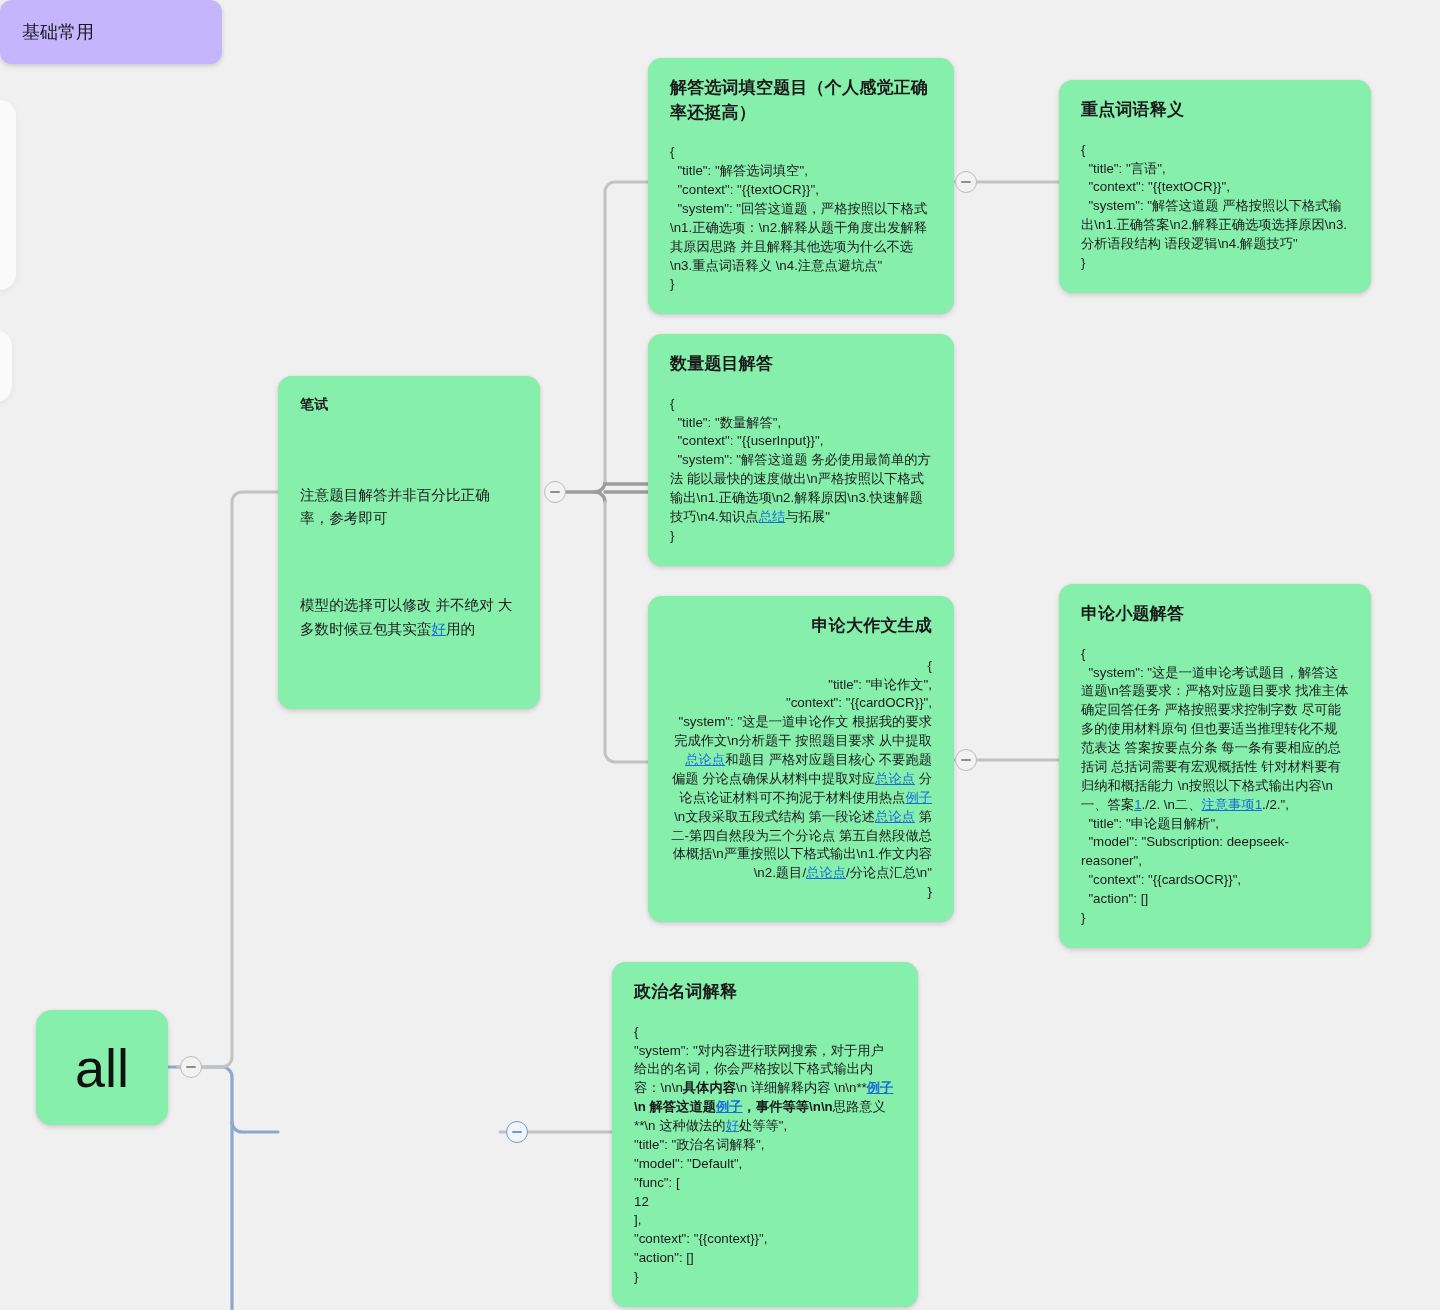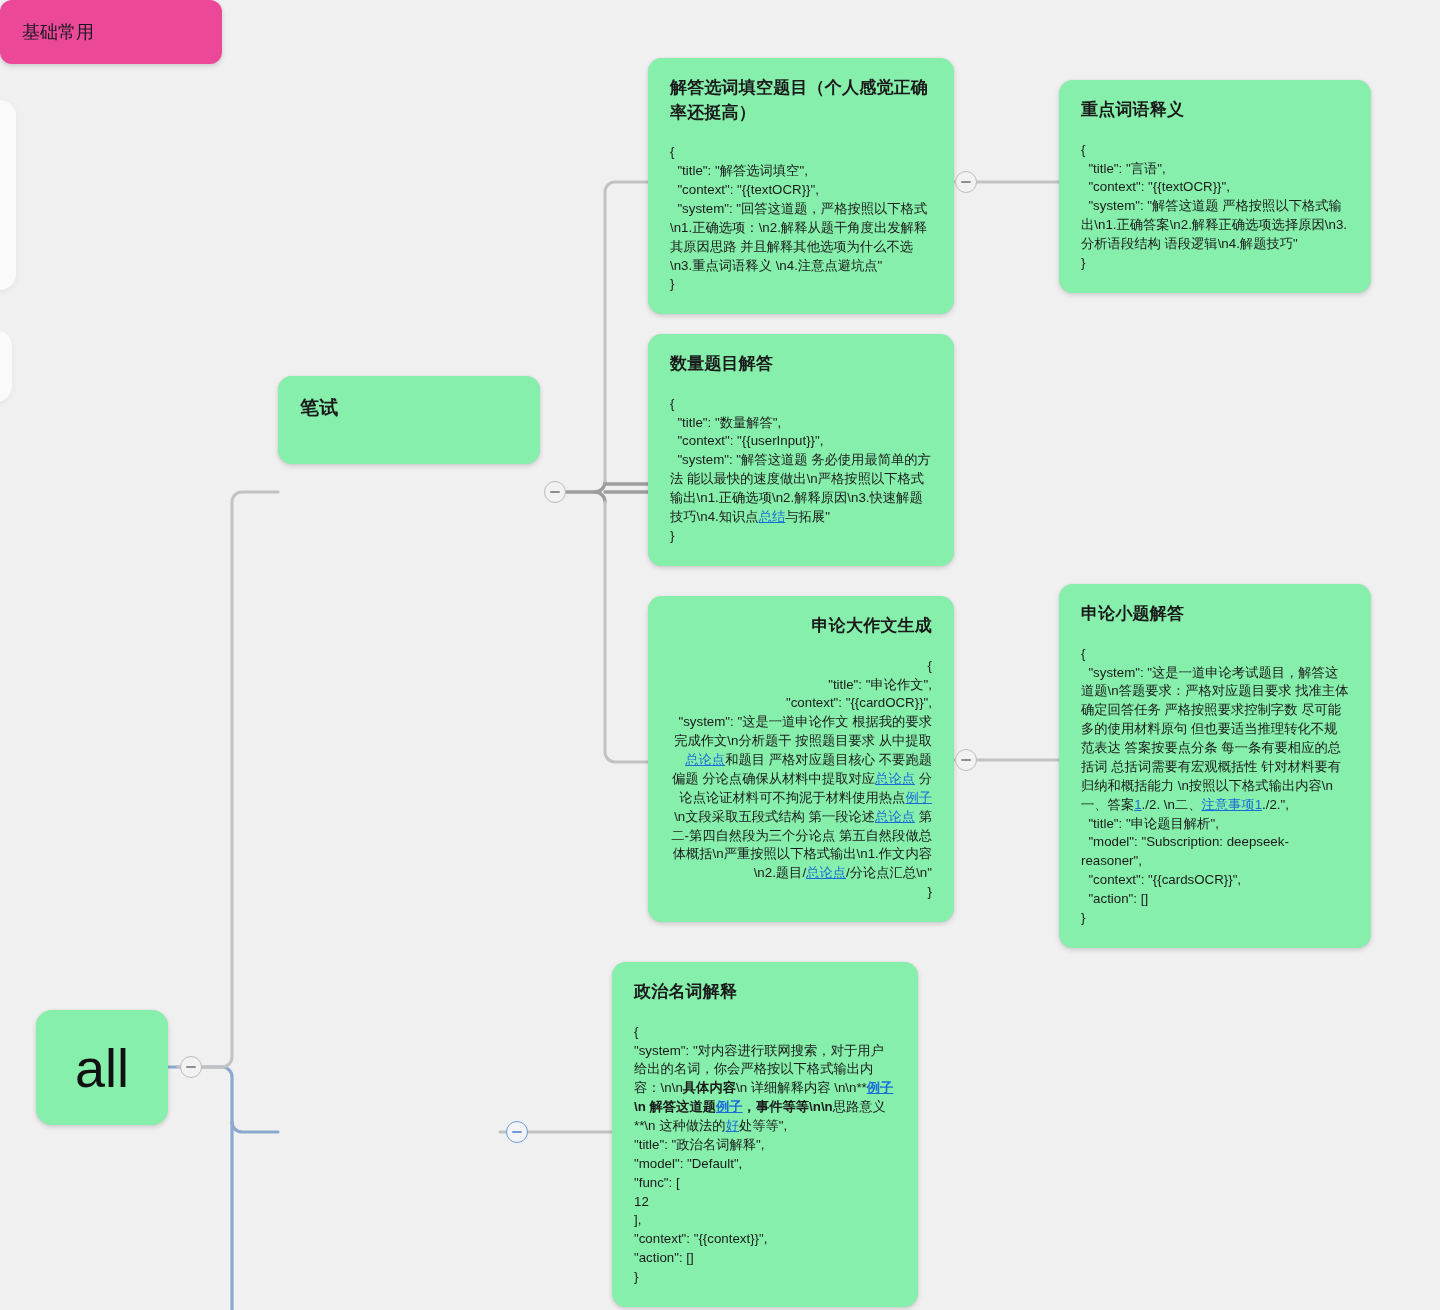--- a/index.html
+++ b/index.html
@@ -66,34 +66,34 @@
     font-weight: 400;
     color: #111;
     letter-spacing: 0px;
     line-height: 1;
   }
 
   
   #node-basic {
     left: 278px; top: 1100px;
     width: 222px; height: 64px;
-    background: #ec4899;
+    background: #c4b5fd;
     border-radius: 12px;
     display: flex; align-items: center;
     padding: 0 22px;
     box-shadow: 0 2px 5px rgba(0,0,0,0.16);
   }
   #node-basic .basic-label {
     font-size: 18px;
     color: #16181d;
     font-weight: 500;
   }
 
   #node-bishi { left: 278px; top: 376px; width: 262px; }
-  #node-bishi .node-title { font-size: 19px; margin-bottom: 22px; }
+  #node-bishi .node-title { font-size: 14px; margin-bottom: 22px; }
 
   #node-cloze { left: 648px; top: 58px; width: 306px; }
   #node-yanyu { left: 1059px; top: 80px; width: 312px; }
   #node-shuliang { left: 648px; top: 334px; width: 306px; }
   #node-shenlunbig { left: 648px; top: 596px; width: 306px; text-align: right; }
   #node-shenlunsmall { left: 1059px; top: 584px; width: 312px; }
   #node-zhengzhi { left: 612px; top: 962px; width: 306px; }
 
   
   .toggle {
@@ -164,20 +164,24 @@
 
   <div id="node-basic">
     <span class="basic-label">基础常用</span>
   </div>
   <div class="toggle blue" style="left:506px; top:1121px;">
     <span class="bar"></span>
   </div>
 
   <div class="node" id="node-bishi">
     <div class="node-title">笔试</div>
+    <div class="node-body para">
+      <p>注意题目解答并非百分比正确率，参考即可</p>
+      <p><span>模型的选择可以修改 并不绝对 大多数时候豆包其实蛮</span><a class="lnk" href="#">好</a><span>用的</span></p>
+    </div>
   </div>
   <div class="toggle" style="left:544px; top:481px;">
     <span class="bar"></span>
   </div>
 
   <div class="node" id="node-cloze">
     <div class="node-title">解答选词填空题目（个人感觉正确率还挺高）</div>
     <div class="node-body">{
   "title": "解答选词填空",
   "context": "{{textOCR}}",

